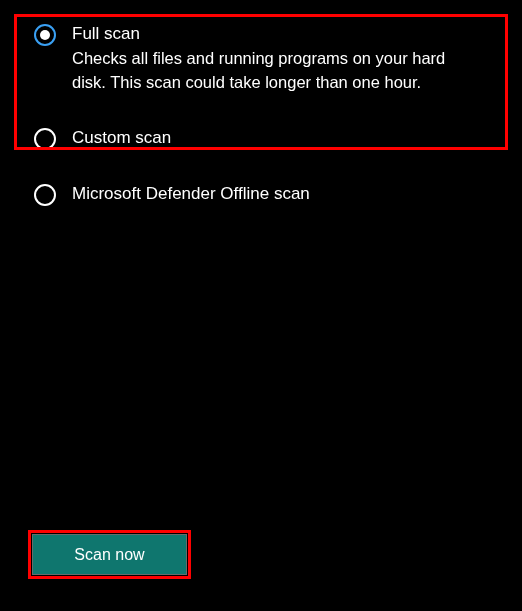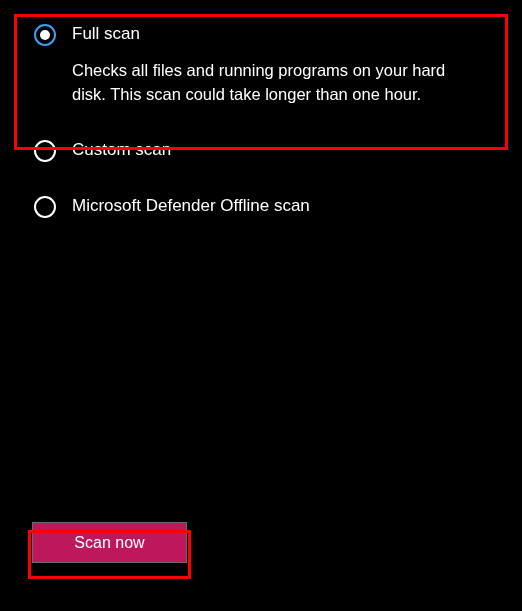--- a/index.html
+++ b/index.html
@@ -48,44 +48,43 @@
   }
   .opt-title {
     font-size: 17px;
     font-weight: 400;
   }
   .opt-desc {
     font-size: 16.5px;
     line-height: 24px;
     color: #fff;
     margin-left: 38px;
-    margin-top: 12px;
     max-width: 400px;
   }
   .highlight-box {
     position: absolute;
     border: 3px solid #f00;
     pointer-events: none;
   }
   .hb1 {
     left: 14px; top: 14px;
     width: 494px; height: 136px;
   }
   .hb2 {
     left: 28px; top: 530px;
     width: 163px; height: 49px;
   }
   .opt1 { padding-top: 24px; }
   .opt2 { padding-top: 24px; margin-top: 10px;}
   .opt3 { padding-top: 24px; margin-top: 10px;}
   .scan-btn {
     position: absolute;
-    left: 32px; top: 522px;
+    left: 32px; top: 534px;
     width: 155px; height: 41px;
-    background: #be185d;
+    background: #0f766e;
     border: 1px solid #6a6a6a;
     color: #fff;
     font-size: 16px;
     font-family: inherit;
     cursor: pointer;
     text-align: center;
     padding: 0;
   }
 </style>
 </head>

